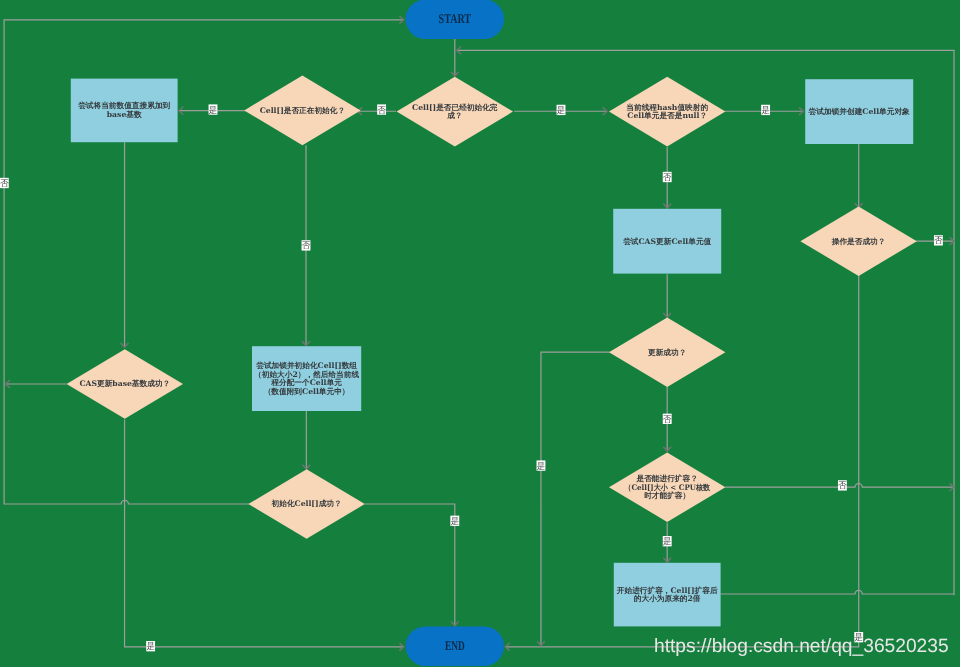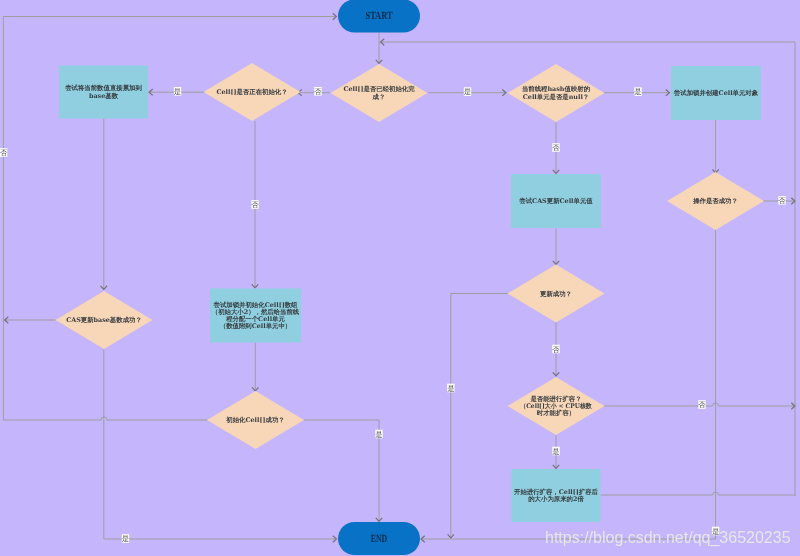--- a/index.html
+++ b/index.html
@@ -1,20 +1,20 @@
 <!DOCTYPE html>
 <html><head>
 <meta charset="utf-8">
 <title>LongAdder longAccumulate flowchart</title>
 <style>
   html,body{margin:0;padding:0;background:#ffffff;}
   body{width:800px;height:556px;overflow:hidden;
        font-family:"Liberation Serif",serif;
        -webkit-font-smoothing:antialiased;}
-  #canvas{position:relative;width:800px;height:556px;background:#c4b5fd;}
+  #canvas{position:relative;width:800px;height:556px;background:#15803d;}
   svg#chart{position:absolute;left:0;top:0;display:block;transform:translateZ(0);}
   .nodetext{font-family:"DejaVu Serif",serif;font-weight:700;fill:#353b3e;
             text-rendering:geometricPrecision;}
   .termtext{font-family:"Liberation Serif",serif;font-weight:700;fill:#0a2a47;
             text-rendering:geometricPrecision;}
   .elabel {font-family:"DejaVu Serif",serif;fill:#4a4a4a;
             text-rendering:geometricPrecision;}
   .edge   {fill:none;stroke-width:1;stroke-linejoin:miter;
             shape-rendering:geometricPrecision;}
   .wm     {font-family:"Liberation Sans",sans-serif;}

